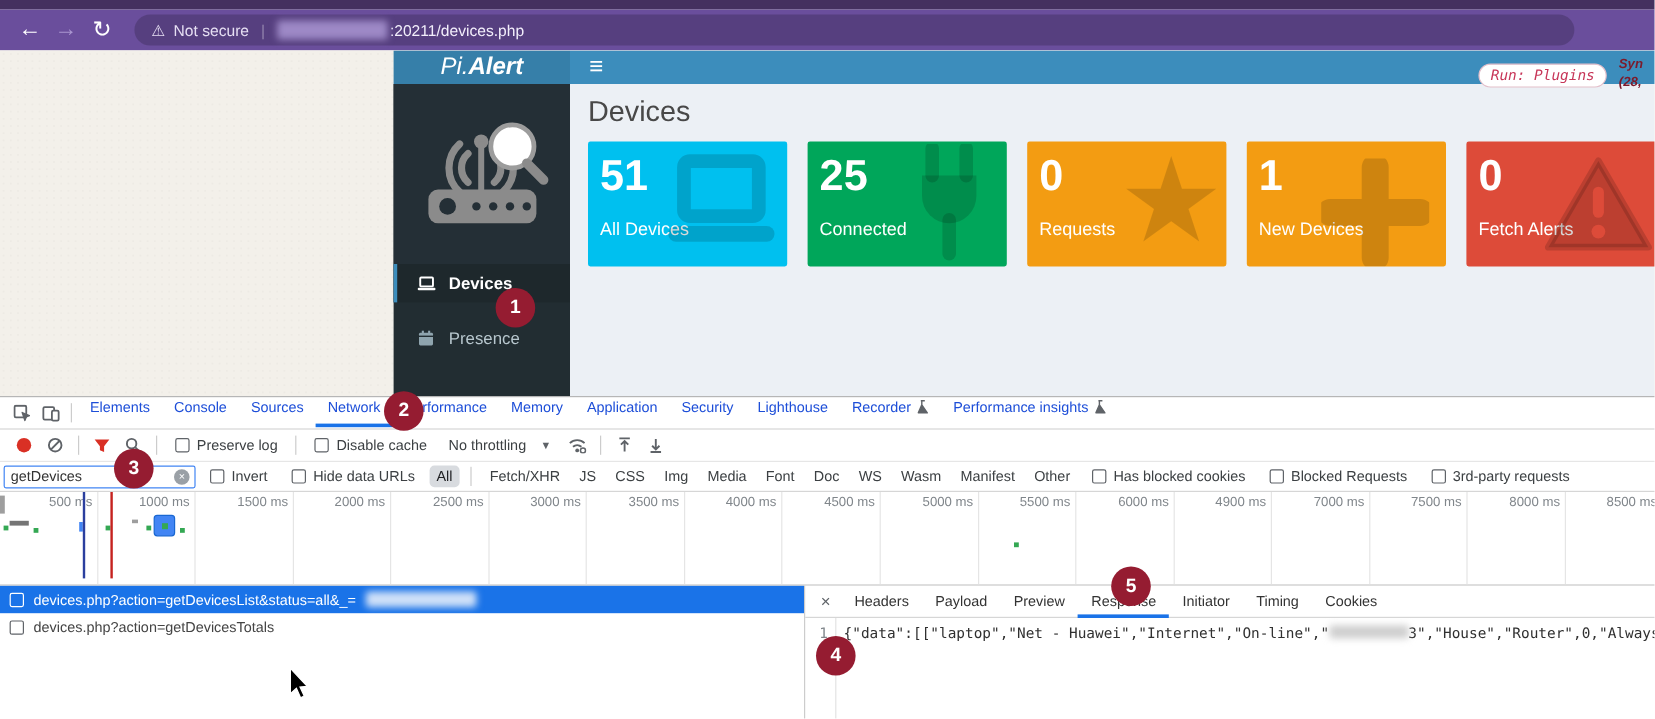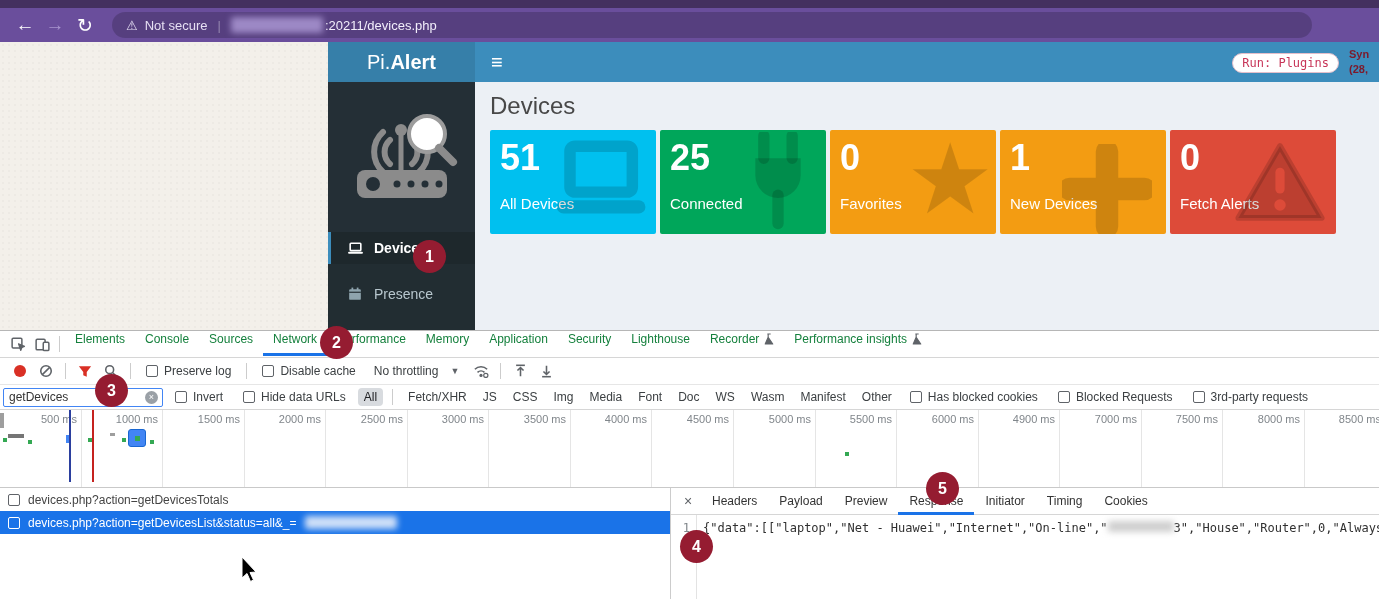--- a/index.html
+++ b/index.html
@@ -16,52 +16,52 @@
   .omnibox .warn { font-size:13px; margin-right:7px; }
   .omnibox .bar { margin:0 10px; color:rgba(255,255,255,0.35); }
   .redact { filter:blur(3px); border-radius:2px; }
   .redact.url { display:inline-block; width:92px; height:16px; background:#9d89c6; margin-right:2px; }
   .omnibox .url { color:#f2eefb;text-align:center; }
 
   
   .page { position:absolute; left:0; top:42px; width:1379px; height:288px;
           background:#f3f0ea; background-image:radial-gradient(rgba(0,0,0,0.025) 1px, transparent 1px); background-size:6px 6px; overflow:hidden; }
   .app { position:absolute; left:328px; top:0; width:1051px; height:288px; display:flex; flex-direction:column; }
-  .app-header { height:40px; display:flex; flex-shrink:0; }
+  .app-header { height:28px; display:flex; flex-shrink:0;font-style:italic; }
   .logo { width:147px; background:#367fa9; color:#fff; font-size:20px; display:flex; align-items:center; justify-content:center; }
   .logo b { font-weight:bold; }
   .navbar { flex:1; background:#3c8dbc; display:flex; align-items:center; padding:0 16px; position:relative; }
   .menu-icon { color:#fff; font-size:20px; font-weight:bold; }
   .run-pill { position:absolute; right:40px; top:11px; background:#fff; border:1px solid #e3bfca; border-radius:10px; padding:2px 9px; font-family:"DejaVu Sans Mono", monospace; font-size:12px; color:#c73558; }
   .sync-note { position:absolute; right:-4px; top:5px; width:34px; font-size:11px; font-weight:bold; color:#7c1a2b; line-height:15px; }
   .app-body { flex:1; display:flex; min-height:0; }
   .sidebar { width:147px; background:#222d32; flex-shrink:0; }
   .logo-art { height:150px; background:#242f36; display:flex; align-items:center; justify-content:center; }
   .side-item { height:32px; display:flex; align-items:center; padding-left:14px; color:#b8c7ce; font-size:14px; gap:9px; border-left:3px solid transparent; }
   .side-item.active { background:#1e282c; border-left-color:#3c8dbc; color:#fff; font-weight:bold; margin-bottom:14px; }
   .side-item .s-icon { width:20px; display:flex; justify-content:center; color:#8fa4ae; }
   .side-item.active .s-icon { color:#fff; }
   .content { flex:1; background:#ecf0f5; padding:4px 0 0 15px; overflow:hidden; }
   .page-title { font-size:24px; font-weight:normal; color:#484848; padding:6px 0 10px 0; }
-  .cards { display:flex; gap:4px; }
+  .cards { display:flex; gap:17px; }
   .card { width:166px; height:104px; border-radius:2px; position:relative; color:#fff; padding:8px 10px; overflow:hidden; flex-shrink:0; }
   .card-num { font-size:36px; font-weight:bold; line-height:40px; }
   .card-label { font-size:15px; position:absolute; left:10px; bottom:22px; }
   .card-icon { position:absolute; right:4px; top:8px; color:rgba(0,0,0,0.15); }
   .card-icon.star { font-size:98px; line-height:90px; right:2px; top:4px; }
   .panel { background:#fff; margin-top:25px; margin-right:0; border-top:1px solid #d2d6de; }
   .panel-title { font-size:16px; color:#444; padding:10px 14px 8px 14px; border-bottom:1px solid #f4f4f4; }
   .legend { display:flex; justify-content:center; gap:20px; align-items:center; padding:8px 0 6px 0; }
   .legend-item { display:flex; align-items:center; gap:7px; font-size:13px; color:#9a9a9a; }
   .sw { width:38px; height:13px; display:inline-block; }
 
   
   .devtools { position:absolute; left:0; top:330px; width:1379px; height:269px; background:#fff; border-top:1px solid #b6b6b6; font-size:12px; color:#333; }
   .dt-tabs { height:27px; display:flex; align-items:center; border-bottom:1px solid #d6d6d6; padding-left:6px; }
-  .dt-tab { padding:10px 10px; height:23px; display:flex; align-items:center; gap:5px; color:#15803d; white-space:nowrap; border-bottom:3px solid transparent; padding-top:3px; }
+  .dt-tab { padding:10px 10px; height:23px; display:flex; align-items:center; gap:5px; color:#1d4ed8; white-space:nowrap; border-bottom:3px solid transparent; padding-top:3px; }
   .dt-tab.active { border-bottom-color:#1a73e8; }
   .icon-btn { width:24px; height:20px; display:flex; align-items:center; justify-content:center; color:#5f6368; }
   .sep { width:1px; height:16px; background:#ccc; margin:0 5px; flex-shrink:0; }
   .dt-toolbar { height:27px; display:flex; align-items:center; padding-left:8px; border-bottom:1px solid #e6e6e6; gap:2px; }
   .rec-dot { width:12px; height:12px; border-radius:50%; background:#d93025; margin:0 6px; }
   .cb { width:12px; height:12px; border:1.5px solid #5f6368; border-radius:2px; display:inline-block; flex-shrink:0; }
   .cb-group { display:flex; align-items:center; gap:6px; margin:0 8px; white-space:nowrap; color:#3c4043; }
   .throttle { display:flex; align-items:center; gap:6px; margin:0 8px; color:#3c4043; }
   .throttle .caret { font-size:9px; color:#5f6368; margin-left:6px; }
   .dt-filter { height:25px; display:flex; align-items:center; padding-left:3px; border-bottom:1px solid #d6d6d6; gap:4px; }
@@ -192,21 +192,21 @@
               <span class="card-icon" style="right:14px; top:2px;">
                 <svg width="68" height="98" viewBox="0 0 24 34">
                     <path d="M7 1v8M17 1v8" stroke="currentColor" stroke-width="4" stroke-linecap="round"></path>
                     <path d="M4 9h16v6a8 8 0 0 1-16 0z" fill="currentColor"></path>
                     <path d="M12 22v10" stroke="currentColor" stroke-width="4" stroke-linecap="round"></path>
                   </svg>
               </span>
             </div>
             <div class="card" style="background-color: rgb(243, 156, 18);">
               <div class="card-num">0</div>
-              <div class="card-label">Favorites</div>
+              <div class="card-label">Requests</div>
               <span class="card-icon star">★</span>
             </div>
             <div class="card" style="background-color: rgb(243, 156, 18);">
               <div class="card-num">1</div>
               <div class="card-label">New Devices</div>
               <span class="card-icon" style="right:14px; top:14px;">
                 <svg width="90" height="90" viewBox="0 0 24 24">
                     <path d="M12 2v20M2 12h20" stroke="currentColor" stroke-width="6" stroke-linecap="round"></path>
                   </svg>
               </span>
@@ -411,28 +411,28 @@
       <div class="mark" style="left:845px; top:42px; width:4px; height:4px; background:#34a853;"></div>
       <div class="sel-box">
           <i></i>
         </div>
       <div class="evt-line" style="left:69px; background:#2b3f9e;"></div>
       <div class="evt-line" style="left:92px; background:#c5221f;"></div>
     </div>
 
     <div class="dt-bottom">
       <div class="req-table">
-        <div class="req-row">
-          <span class="cb"></span>
-          <span>devices.php?action=getDevicesTotals</span>
-        </div>
         <div class="req-row selected">
           <span class="cb"></span>
           <span>devices.php?action=getDevicesList&amp;status=all&amp;_=</span>
           <span class="redact row"></span>
+        </div>
+        <div class="req-row">
+          <span class="cb"></span>
+          <span>devices.php?action=getDevicesTotals</span>
         </div>
       </div>
       <div class="detail">
         <div class="detail-tabs">
           <span class="close-x">×</span>
           <span class="d-tab">Headers</span>
           <span class="d-tab">Payload</span>
           <span class="d-tab">Preview</span>
           <span class="d-tab active">Response</span>
           <span class="d-tab">Initiator</span>

